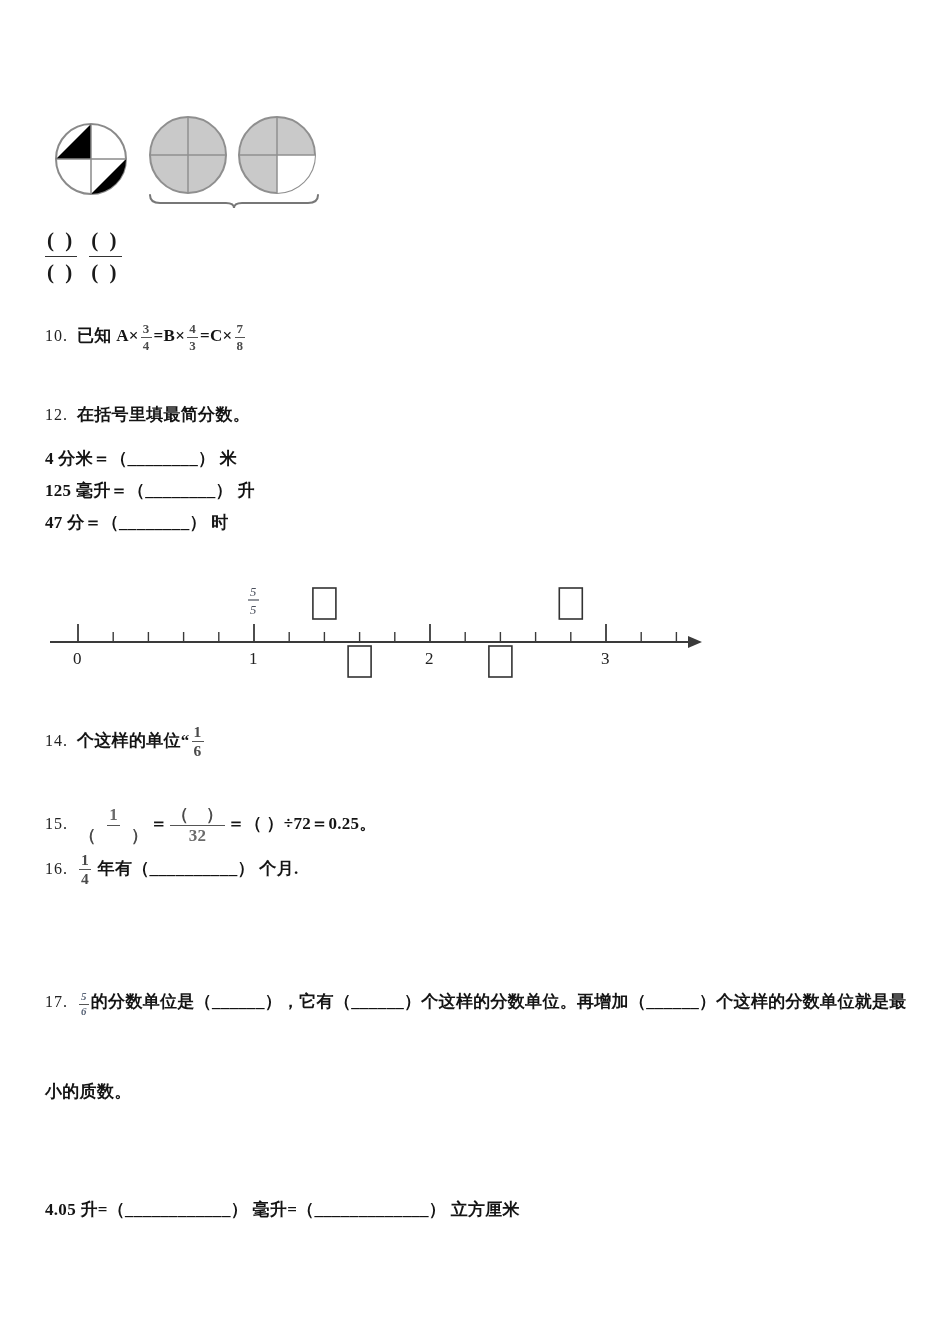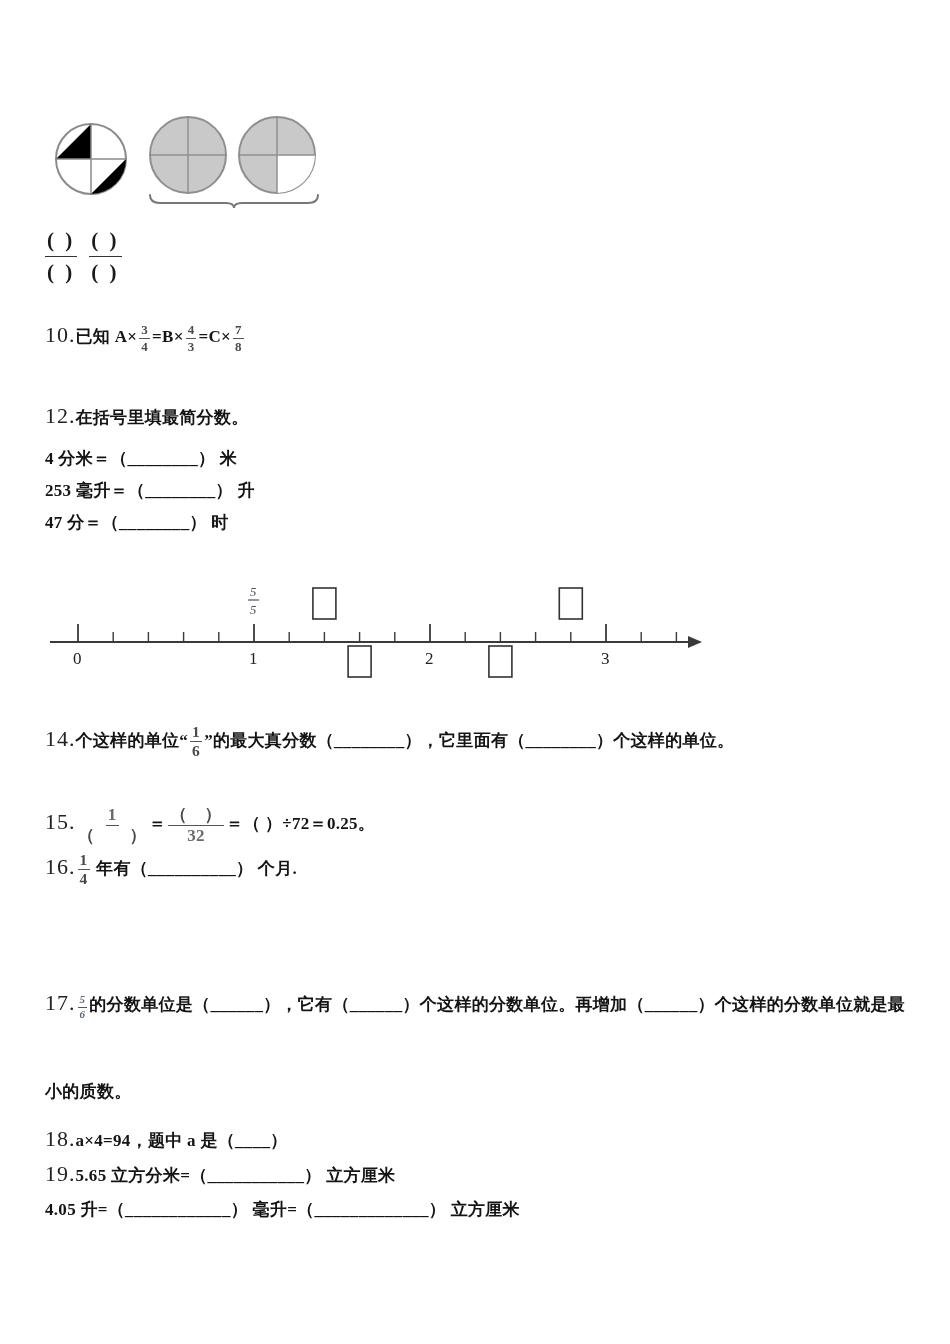--- a/index.html
+++ b/index.html
@@ -1,20 +1,20 @@
 <!DOCTYPE html>
 <html><head>
 <meta charset="utf-8">
 <style>
   html,body{margin:0;padding:0;background:#ffffff;}
   .page{position:relative;width:950px;height:1344px;background:#ffffff;overflow:hidden;
         font-family:"Liberation Serif",serif;color:#141414;}
   .line{position:absolute;left:45px;white-space:nowrap;font-weight:bold;
         font-size:17px;letter-spacing:.3px;color:#141414;}
-  .qnum{font-weight:normal;font-size:22px;letter-spacing:1px;color:#222;}
+  .qnum{font-weight:normal;font-size:16px;letter-spacing:1px;margin-right:9px;color:#222;}
   
   .frac{display:inline-flex;flex-direction:column;align-items:center;text-align:center;
         vertical-align:middle;line-height:1.05;margin:0 2px;color:#4a4a4a;font-weight:bold;}
   .frac .fn{border-bottom:1.4px solid #555;padding:0 2px 1px;}
   .frac .fd{padding-top:1px;}
   .frac.sm{font-size:13px;}
   .frac.lg{font-size:15.5px;}
   .frac.xl{font-size:17px;}
   .frac.it{font-size:11px;font-style:italic;color:#5a6578;vertical-align:7px;}
   .frac .gray{color:#6a6a6a;}
@@ -75,21 +75,21 @@
           <span class="fn">7</span>
           <span class="fd">8</span>
         </span></span>
   </div>
 
 
   <div class="line" style="top:403px">
     <span class="qnum">12.</span><span>在括号里填最简分数。</span>
   </div>
   <div class="line" style="top:447px">4 分米＝（________） 米</div>
-  <div class="line" style="top:479px">253 毫升＝（________） 升</div>
+  <div class="line" style="top:479px">125 毫升＝（________） 升</div>
   <div class="line" style="top:511px">47 分＝（________） 时</div>
 
 
   <svg id="nl" style="position:absolute;left:48px;top:580px" width="660" height="106" viewBox="0 0 660 106">
       <line x1="2" y1="62" x2="642" y2="62" stroke="#3a3a3a" stroke-width="2"></line>
       <path d="M640,56 L654,62 L640,68 Z" fill="#3a3a3a"></path>
       <line x1="30" y1="44" x2="30" y2="62" stroke="#3a3a3a" stroke-width="1.8"></line>
       <text x="25" y="84" font-size="17" fill="#222222" font-family="&quot;Liberation Serif&quot;,serif">0</text>
       <line x1="206" y1="44" x2="206" y2="62" stroke="#3a3a3a" stroke-width="1.8"></line>
       <text x="201" y="84" font-size="17" fill="#222222" font-family="&quot;Liberation Serif&quot;,serif">1</text>
@@ -117,21 +117,21 @@
       <rect x="264.9" y="8" width="23" height="31" fill="none" stroke="#333" stroke-width="1.6"></rect>
       <rect x="511.29999999999995" y="8" width="23" height="31" fill="none" stroke="#333" stroke-width="1.6"></rect>
       <rect x="300.1" y="66" width="23" height="31" fill="none" stroke="#333" stroke-width="1.6"></rect>
       <rect x="440.9" y="66" width="23" height="31" fill="none" stroke="#333" stroke-width="1.6"></rect>
     </svg>
 
   <div class="line" style="top:724px">
     <span class="qnum">14.</span><span><span>个这样的单位“</span><span class="frac lg">
           <span class="fn">1</span>
           <span class="fd">6</span>
-        </span><span>”的最大真分数（________），它里面有（________）个这样的单位。</span></span>
+        </span></span>
   </div>
 
   <div class="line" style="top:806px">
     <span class="qnum">15.</span><span><span class="frac xl">
           <span class="fn gray">1</span>
           <span class="fd">（　　）</span>
         </span><span>＝</span><span class="frac xl">
           <span class="fn">（　）</span>
           <span class="fd gray">32</span>
         </span><span>＝（ ）÷72＝0.25。</span></span>
@@ -145,22 +145,16 @@
   </div>
 
   <div class="line" style="top:990px">
     <span class="qnum">17.</span><span><span class="frac it">
           <span class="fn">5</span>
           <span class="fd">6</span>
         </span><span>的分数单位是（______），它有（______）个这样的分数单位。再增加（______）个这样的分数单位就是最</span></span>
   </div>
   <div class="line" style="top:1080px">小的质数。</div>
 
-  <div class="line" style="top:1126px">
-    <span class="qnum">18.</span><span>a×4=94，题中 a 是（____）</span>
-  </div>
 
-  <div class="line" style="top:1161px">
-    <span class="qnum">19.</span><span>5.65 立方分米=（___________） 立方厘米</span>
-  </div>
   <div class="line" style="top:1198px">4.05 升=（____________） 毫升=（_____________） 立方厘米</div>
 
 </div>
 
 </body></html>

